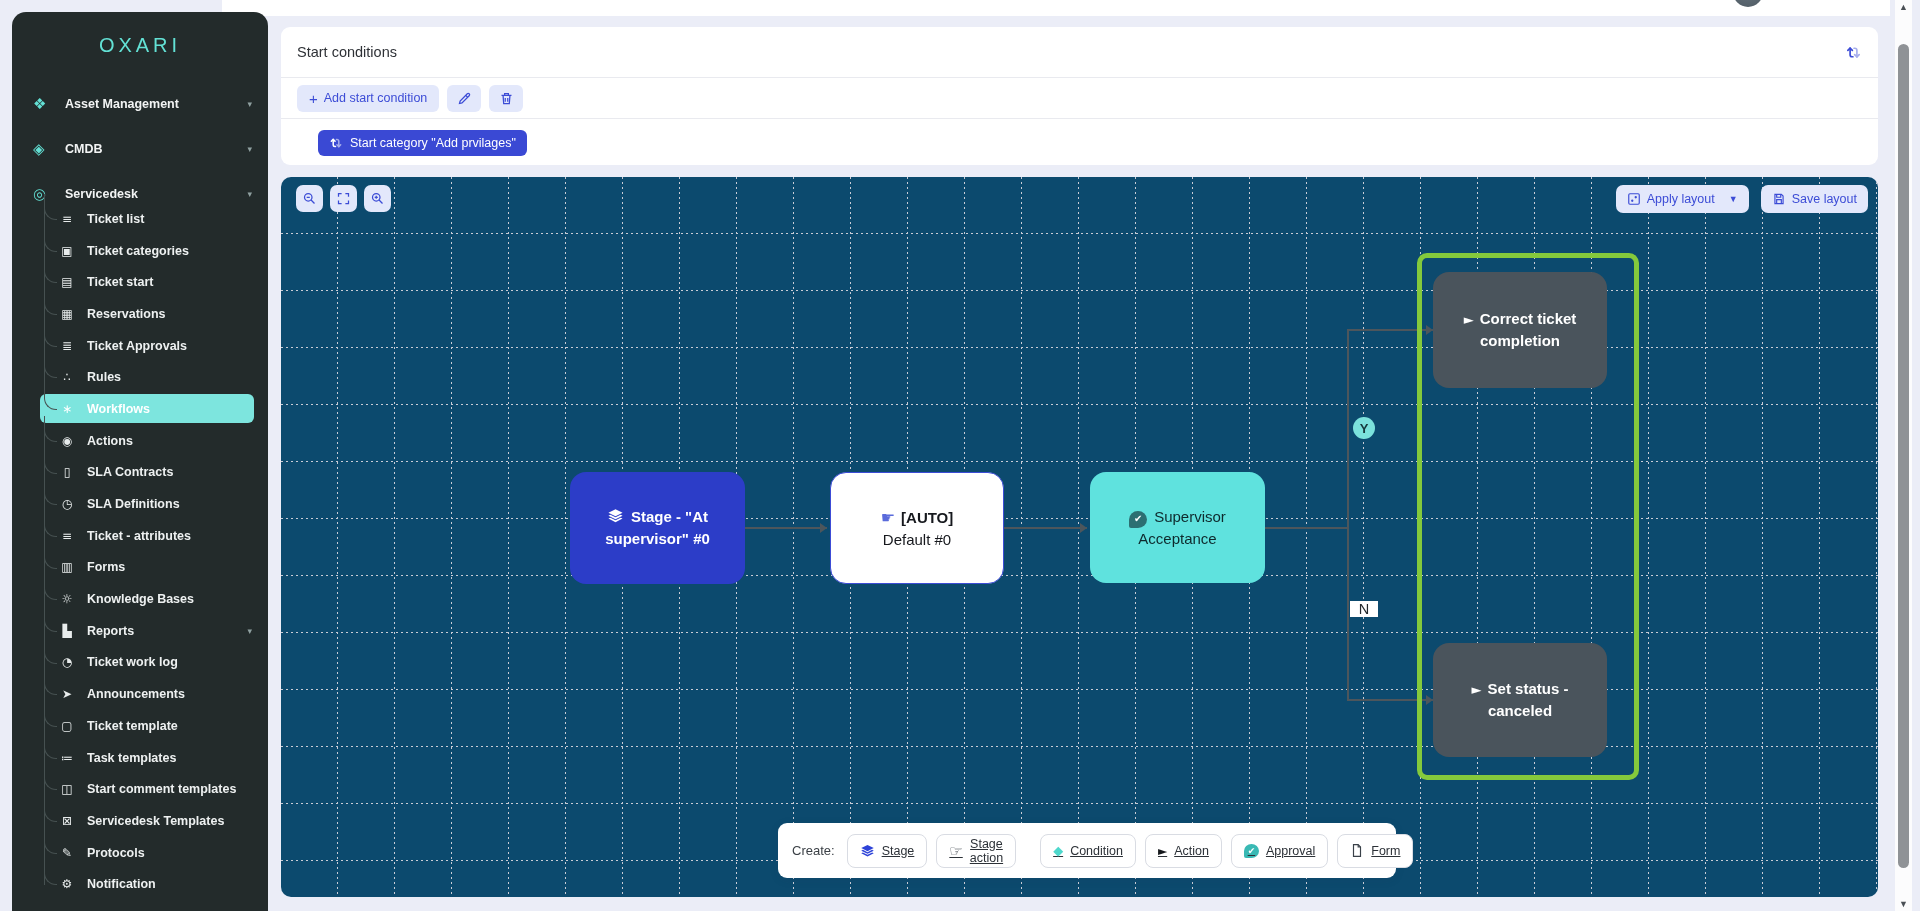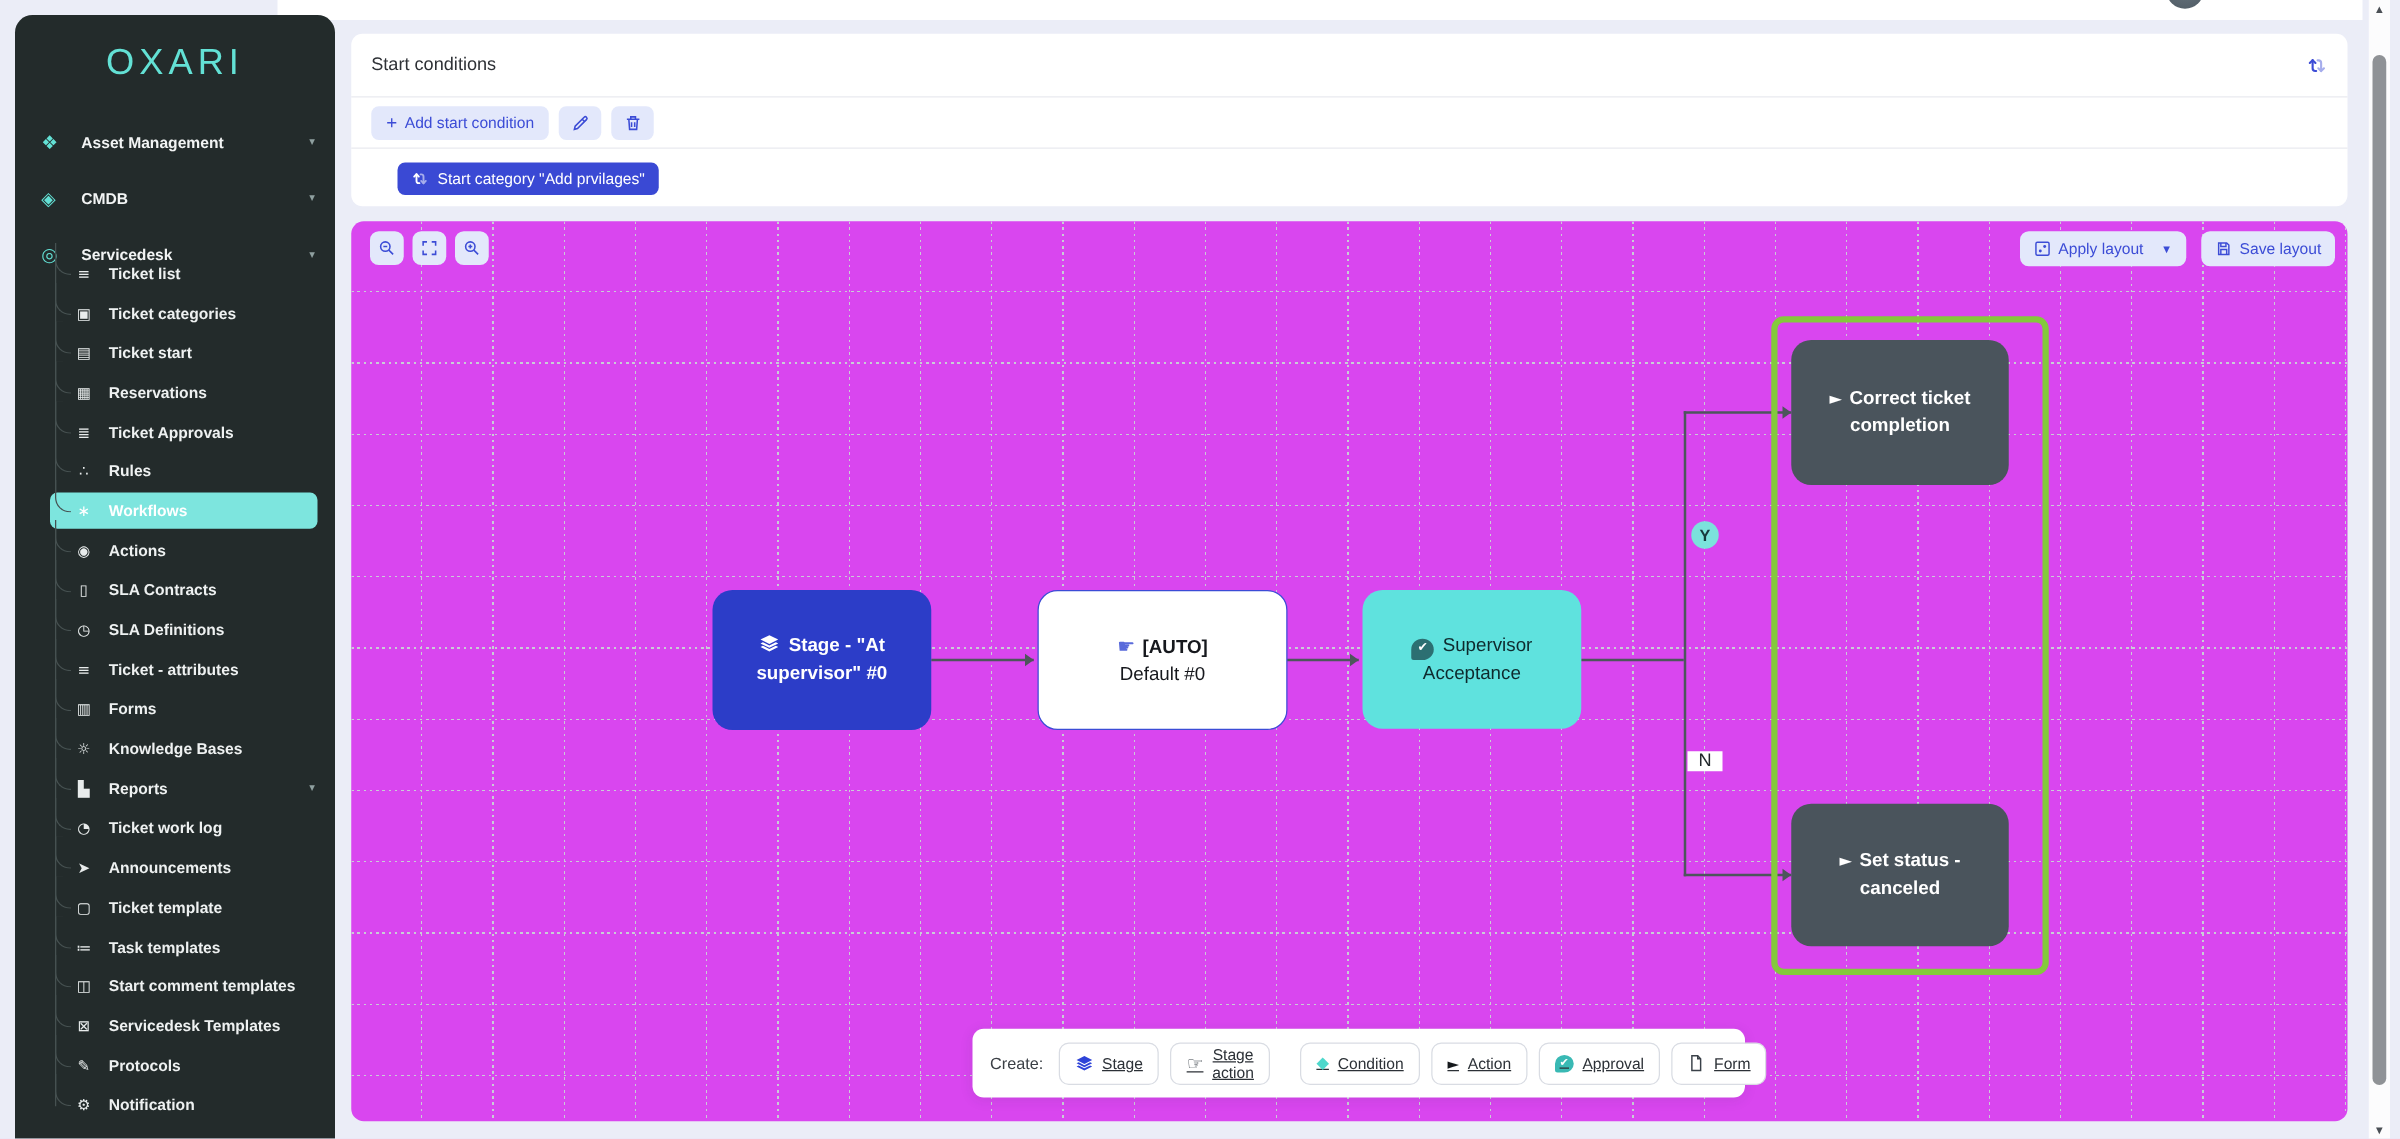--- a/index.html
+++ b/index.html
@@ -4,21 +4,21 @@
 <style>
   html,body{margin:0;padding:0;background:#ebedf7;font-family:"Liberation Sans","DejaVu Sans",sans-serif;}
   .page{position:relative;width:1920px;height:911px;overflow:hidden;background:#ebedf7;}
   
   .topstrip{position:absolute;left:222px;top:0;width:1668px;height:16px;background:#fff;z-index:1;}
   .avatar{position:absolute;left:1511px;top:-23px;width:30px;height:30px;border-radius:50%;
           background:radial-gradient(circle at 50% 35%,#6a7680,#4e5a63);}
   
   .sidebar{position:absolute;left:12px;top:12px;width:256px;height:899px;background:#232b2b;
            border-radius:14px 14px 0 0;z-index:3;overflow:hidden;}
-  .logo{margin-top:22px;text-align:center;font-size:29px;letter-spacing:4px;color:#63e1d5;font-weight:300;}
+  .logo{margin-top:22px;text-align:center;font-size:20px;letter-spacing:4px;color:#63e1d5;font-weight:300;}
   .sections{margin-top:24px;}
   .section-item{height:45px;display:flex;align-items:center;padding:0 16px 0 21px;cursor:pointer;}
   .section-icon{width:24px;color:#63e1d5;font-size:15px;font-family:"DejaVu Sans",sans-serif;}
   .section-label{flex:1;color:#f2f4f4;font-size:12.5px;font-weight:700;margin-left:8px;}
   .section-chev{color:#8fa0a0;font-size:9px;}
   .subtree{position:absolute;left:0;right:0;top:191px;}
   .vline{position:absolute;left:32px;top:4px;bottom:26px;width:0;border-left:1.5px solid #465151;height:678px;}
   .sub-item{position:relative;height:31.7px;display:flex;align-items:center;padding-left:45px;cursor:pointer;}
   .curve{position:absolute;left:32px;top:-9px;width:12px;height:25px;border-left:1.5px solid #465151;
          border-bottom:1.5px solid #465151;border-bottom-left-radius:12px;}
@@ -37,21 +37,21 @@
   .row-tools{height:40px;border-bottom:1px solid #e9eaef;display:flex;align-items:center;gap:8px;padding:0 16px;}
   .chip{background:#e3e8fb;color:#3c4cd6;border:none;border-radius:6px;height:27px;font-size:12.5px;
         display:inline-flex;align-items:center;gap:6px;padding:0 12px;font-weight:500;cursor:pointer;
         font-family:inherit;}
   .chip.icon-only{width:34px;justify-content:center;padding:0;}
   .row-cat{height:47px;display:flex;align-items:center;padding:0 16px;}
   .start-category{background:#3a49d4;color:#fff;border:none;border-radius:6px;height:26px;font-size:12.5px;
         display:inline-flex;align-items:center;gap:7px;padding:0 11px;margin-left:21px;cursor:pointer;
         font-family:inherit;}
   
-  .canvas{position:absolute;left:281px;top:177px;width:1597px;height:720px;background:#d946ef;
+  .canvas{position:absolute;left:281px;top:177px;width:1597px;height:720px;background:#0c4a6e;
           border-radius:10px;overflow:hidden;z-index:2;}
   .gridv,.gridh{position:absolute;inset:0;pointer-events:none;}
   .gridv{background:repeating-linear-gradient(to right,transparent 0 56px,#c9ccd6 56px 57px);
          -webkit-mask-image:repeating-linear-gradient(to bottom,#000 0 2px,transparent 2px 5px);
          mask-image:repeating-linear-gradient(to bottom,#000 0 2px,transparent 2px 5px);}
   .gridh{background:repeating-linear-gradient(to bottom,transparent 0 56px,#c9ccd6 56px 57px);
          -webkit-mask-image:repeating-linear-gradient(to right,#000 0 2px,transparent 2px 5px);
          mask-image:repeating-linear-gradient(to right,#000 0 2px,transparent 2px 5px);}
   .ctl{position:absolute;top:8px;left:15px;display:flex;gap:7px;z-index:6;}
   .ctl button{width:27px;height:27px;border-radius:7px;background:#e3e8fb;border:none;color:#3c4cd6;
@@ -65,21 +65,21 @@
   .edge.v{width:2px;}
   .arrowhead{position:absolute;width:0;height:0;border-top:5px solid transparent;
         border-bottom:5px solid transparent;border-left:7px solid #4d565c;z-index:1;}
   .selection{position:absolute;left:1136px;top:76px;width:212px;height:517px;border:5px solid #84c93c;
         border-radius:10px;z-index:1;}
   .node{position:absolute;border-radius:16px;display:flex;flex-direction:column;align-items:center;
         justify-content:center;text-align:center;font-size:15px;line-height:1.45;padding:10px 12px;
         box-sizing:border-box;z-index:2;}
   .node .ic{margin-right:7px;vertical-align:-2px;display:inline-block;}
   .node-stage{left:289px;top:295px;width:175px;height:112px;background:#2c3dc8;color:#fff;font-weight:600;}
-  .node-auto{left:549px;top:295px;width:200px;height:112px;background:#fff;border:1.6px solid #3c4cd6;color:#16181d;}
+  .node-auto{left:549px;top:295px;width:174px;height:112px;background:#fff;border:1.6px solid #3c4cd6;color:#16181d;}
   .node-auto .t1{font-weight:700;}
   .node-approval{left:809px;top:295px;width:175px;height:111px;background:#5fe2de;color:#0e2a2d;}
   .node-dark{width:174px;background:#4a545c;color:#fff;font-weight:700;}
   .node-correct{left:1152px;top:95px;height:116px;}
   .node-cancel{left:1152px;top:466px;height:114px;}
   .play{color:#fff;font-size:13px;margin-right:6px;font-family:"DejaVu Sans",sans-serif;}
   .hand{color:#5a6bdb;font-size:16px;margin-right:6px;font-family:"DejaVu Sans",sans-serif;}
   .bubble{display:inline-flex;align-items:center;justify-content:center;width:18px;height:17px;
         border-radius:50% 50% 50% 2px;background:#2c6f72;color:#fff;font-size:10px;margin-right:7px;}
   .ybadge{position:absolute;left:1072px;top:240px;width:22px;height:22px;border-radius:50%;background:#7be2dc;

